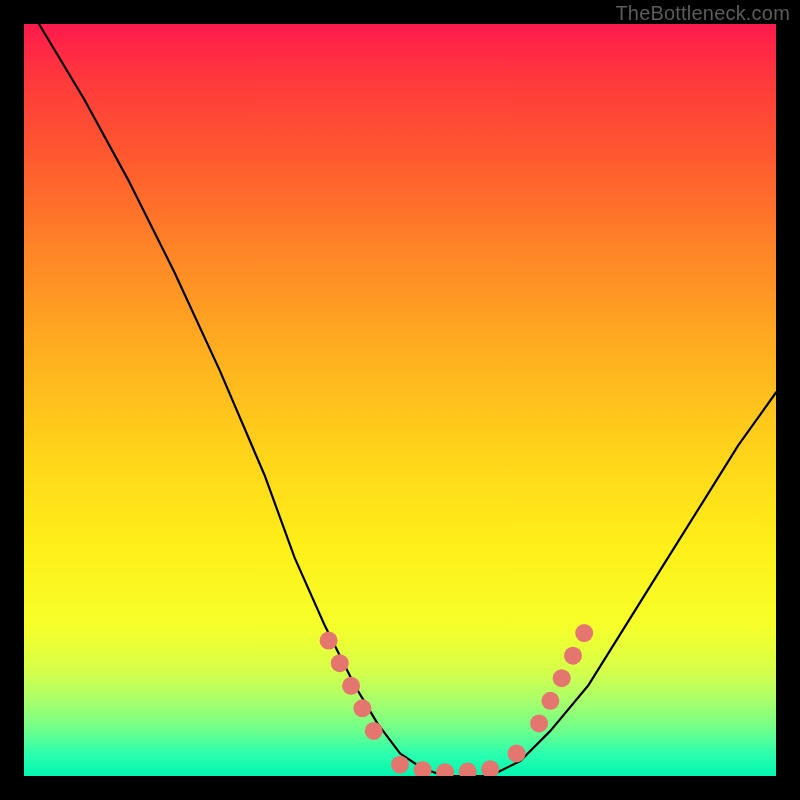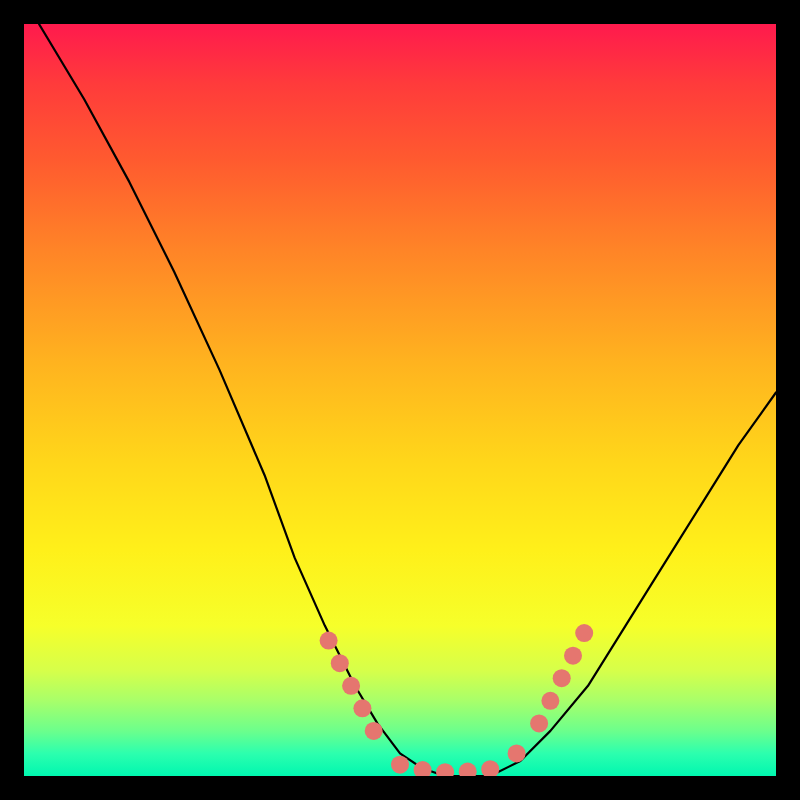--- a/index.html
+++ b/index.html
@@ -78,13 +78,14 @@
           <circle cx="466.2" cy="745.2" r="9" fill="#e5766f"></circle>
           <circle cx="492.6" cy="729.4" r="9" fill="#e5766f"></circle>
           <circle cx="515.1" cy="699.4" r="9" fill="#e5766f"></circle>
           <circle cx="526.4" cy="676.8" r="9" fill="#e5766f"></circle>
           <circle cx="537.7" cy="654.2" r="9" fill="#e5766f"></circle>
           <circle cx="549.0" cy="631.7" r="9" fill="#e5766f"></circle>
           <circle cx="560.2" cy="609.1" r="9" fill="#e5766f"></circle>
         </g>
     </svg>
   </div>
+  <div class="watermark">TheBottleneck.com</div>
 </div>
 
 </body></html>

